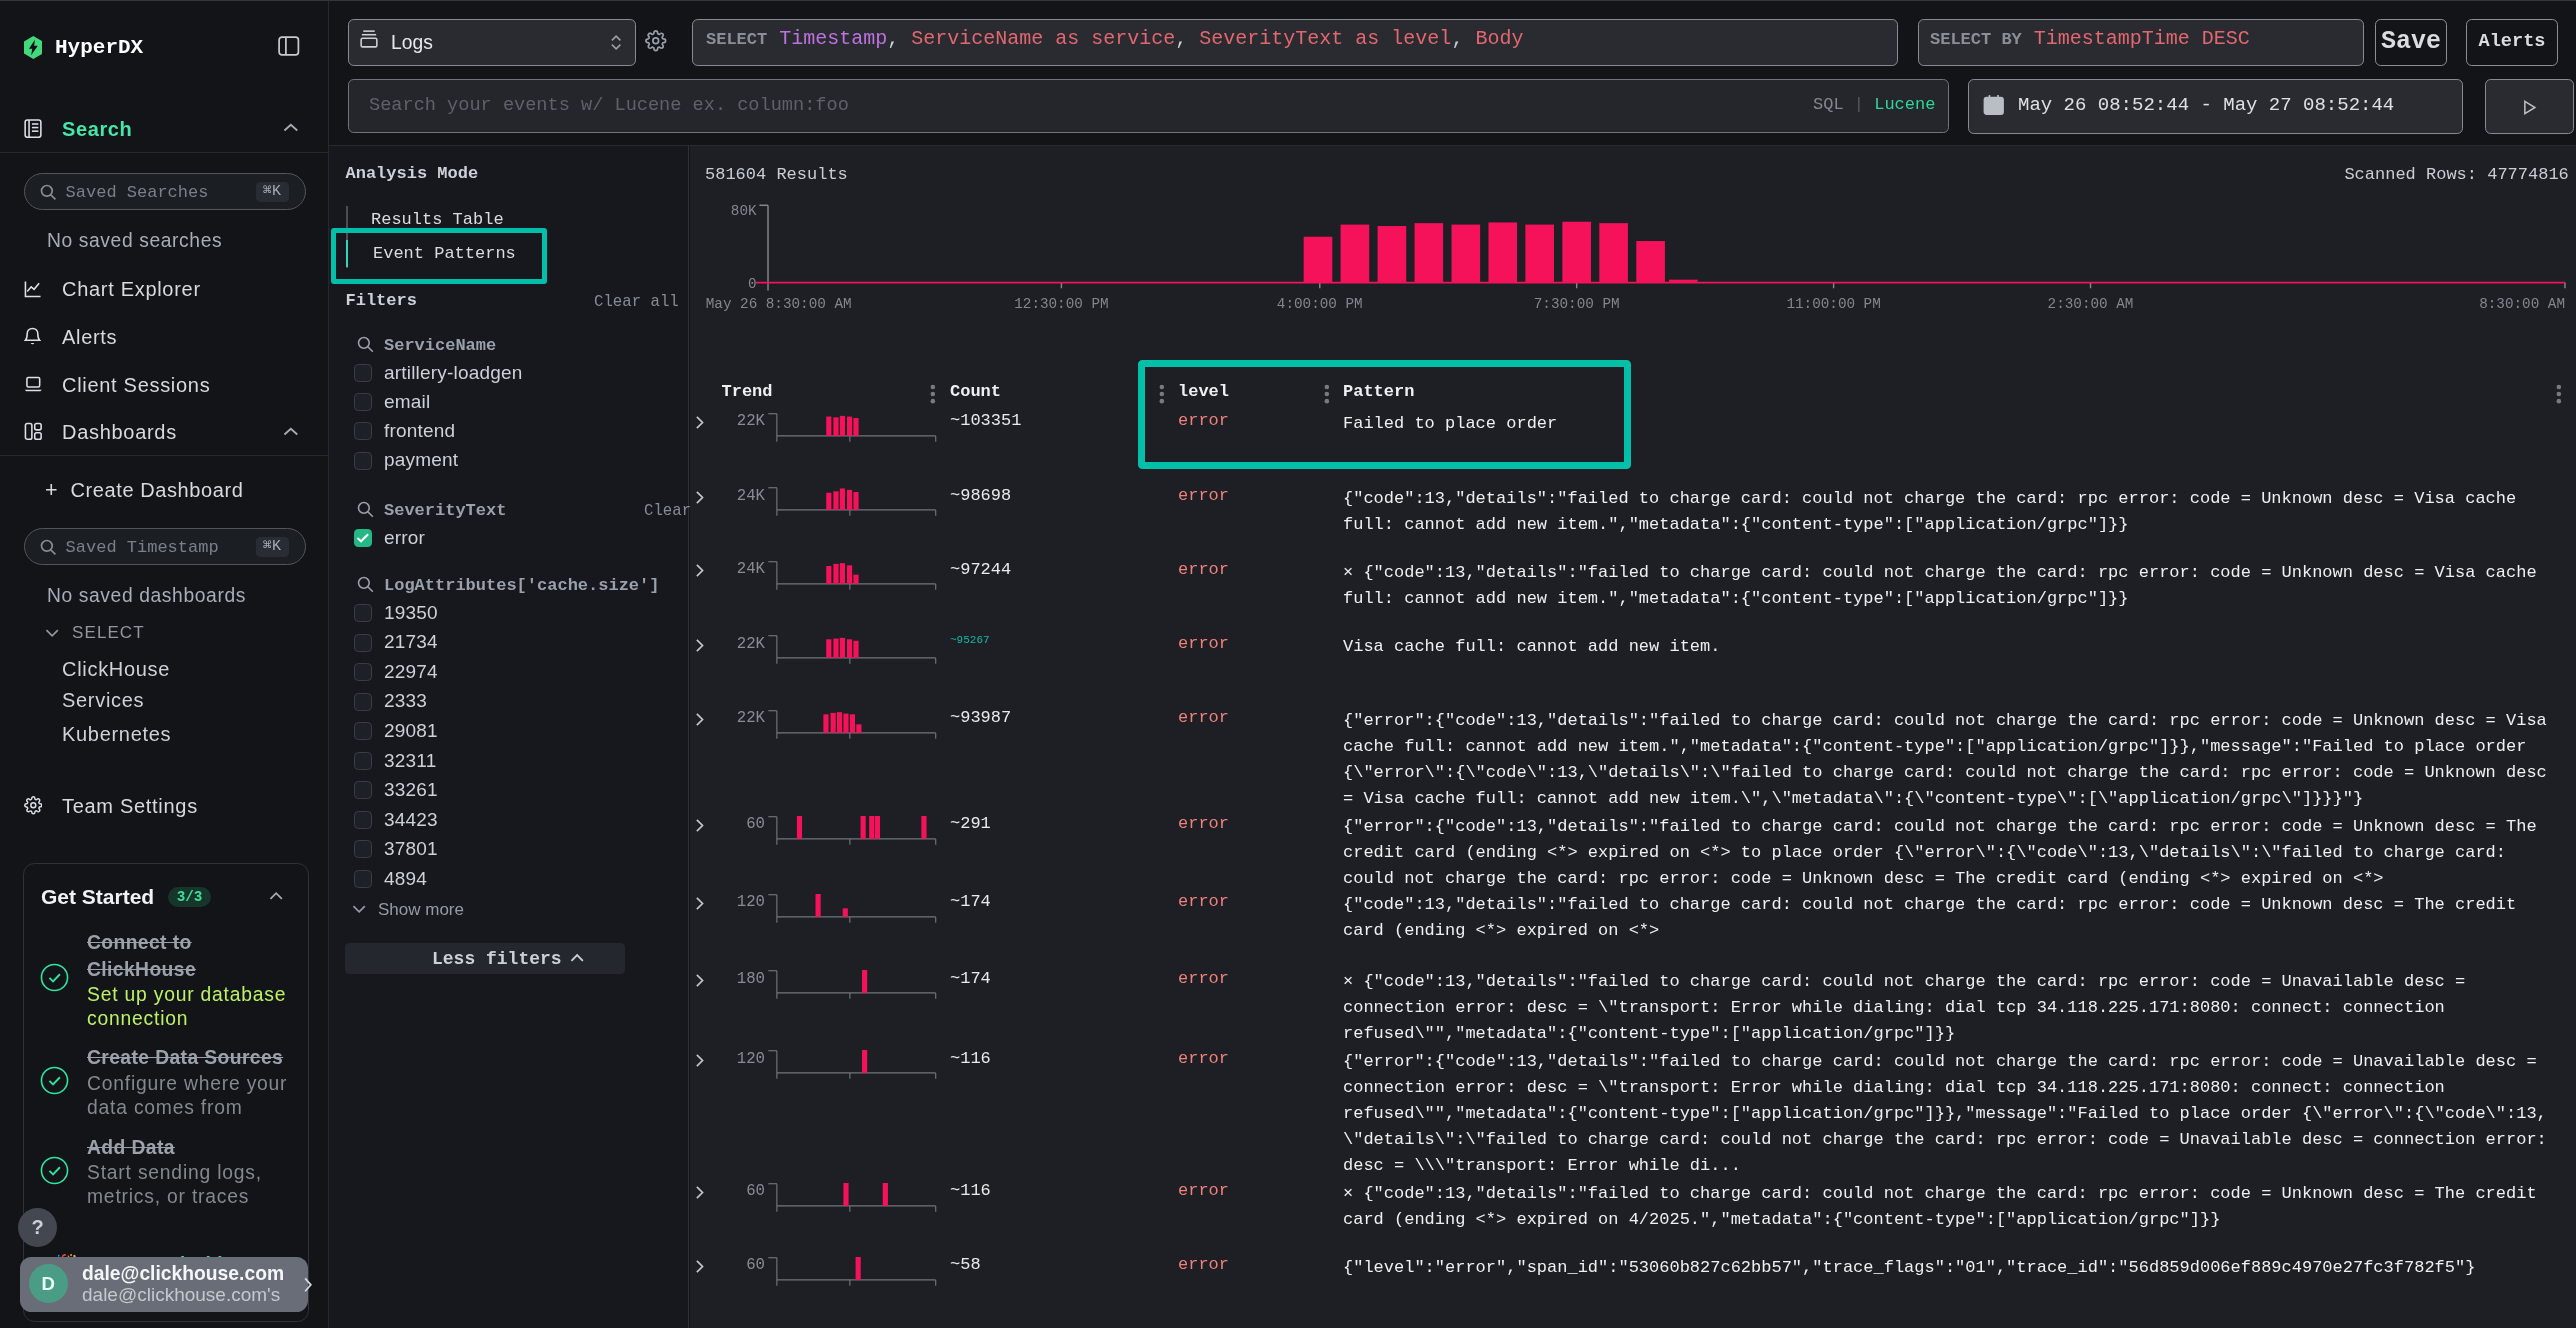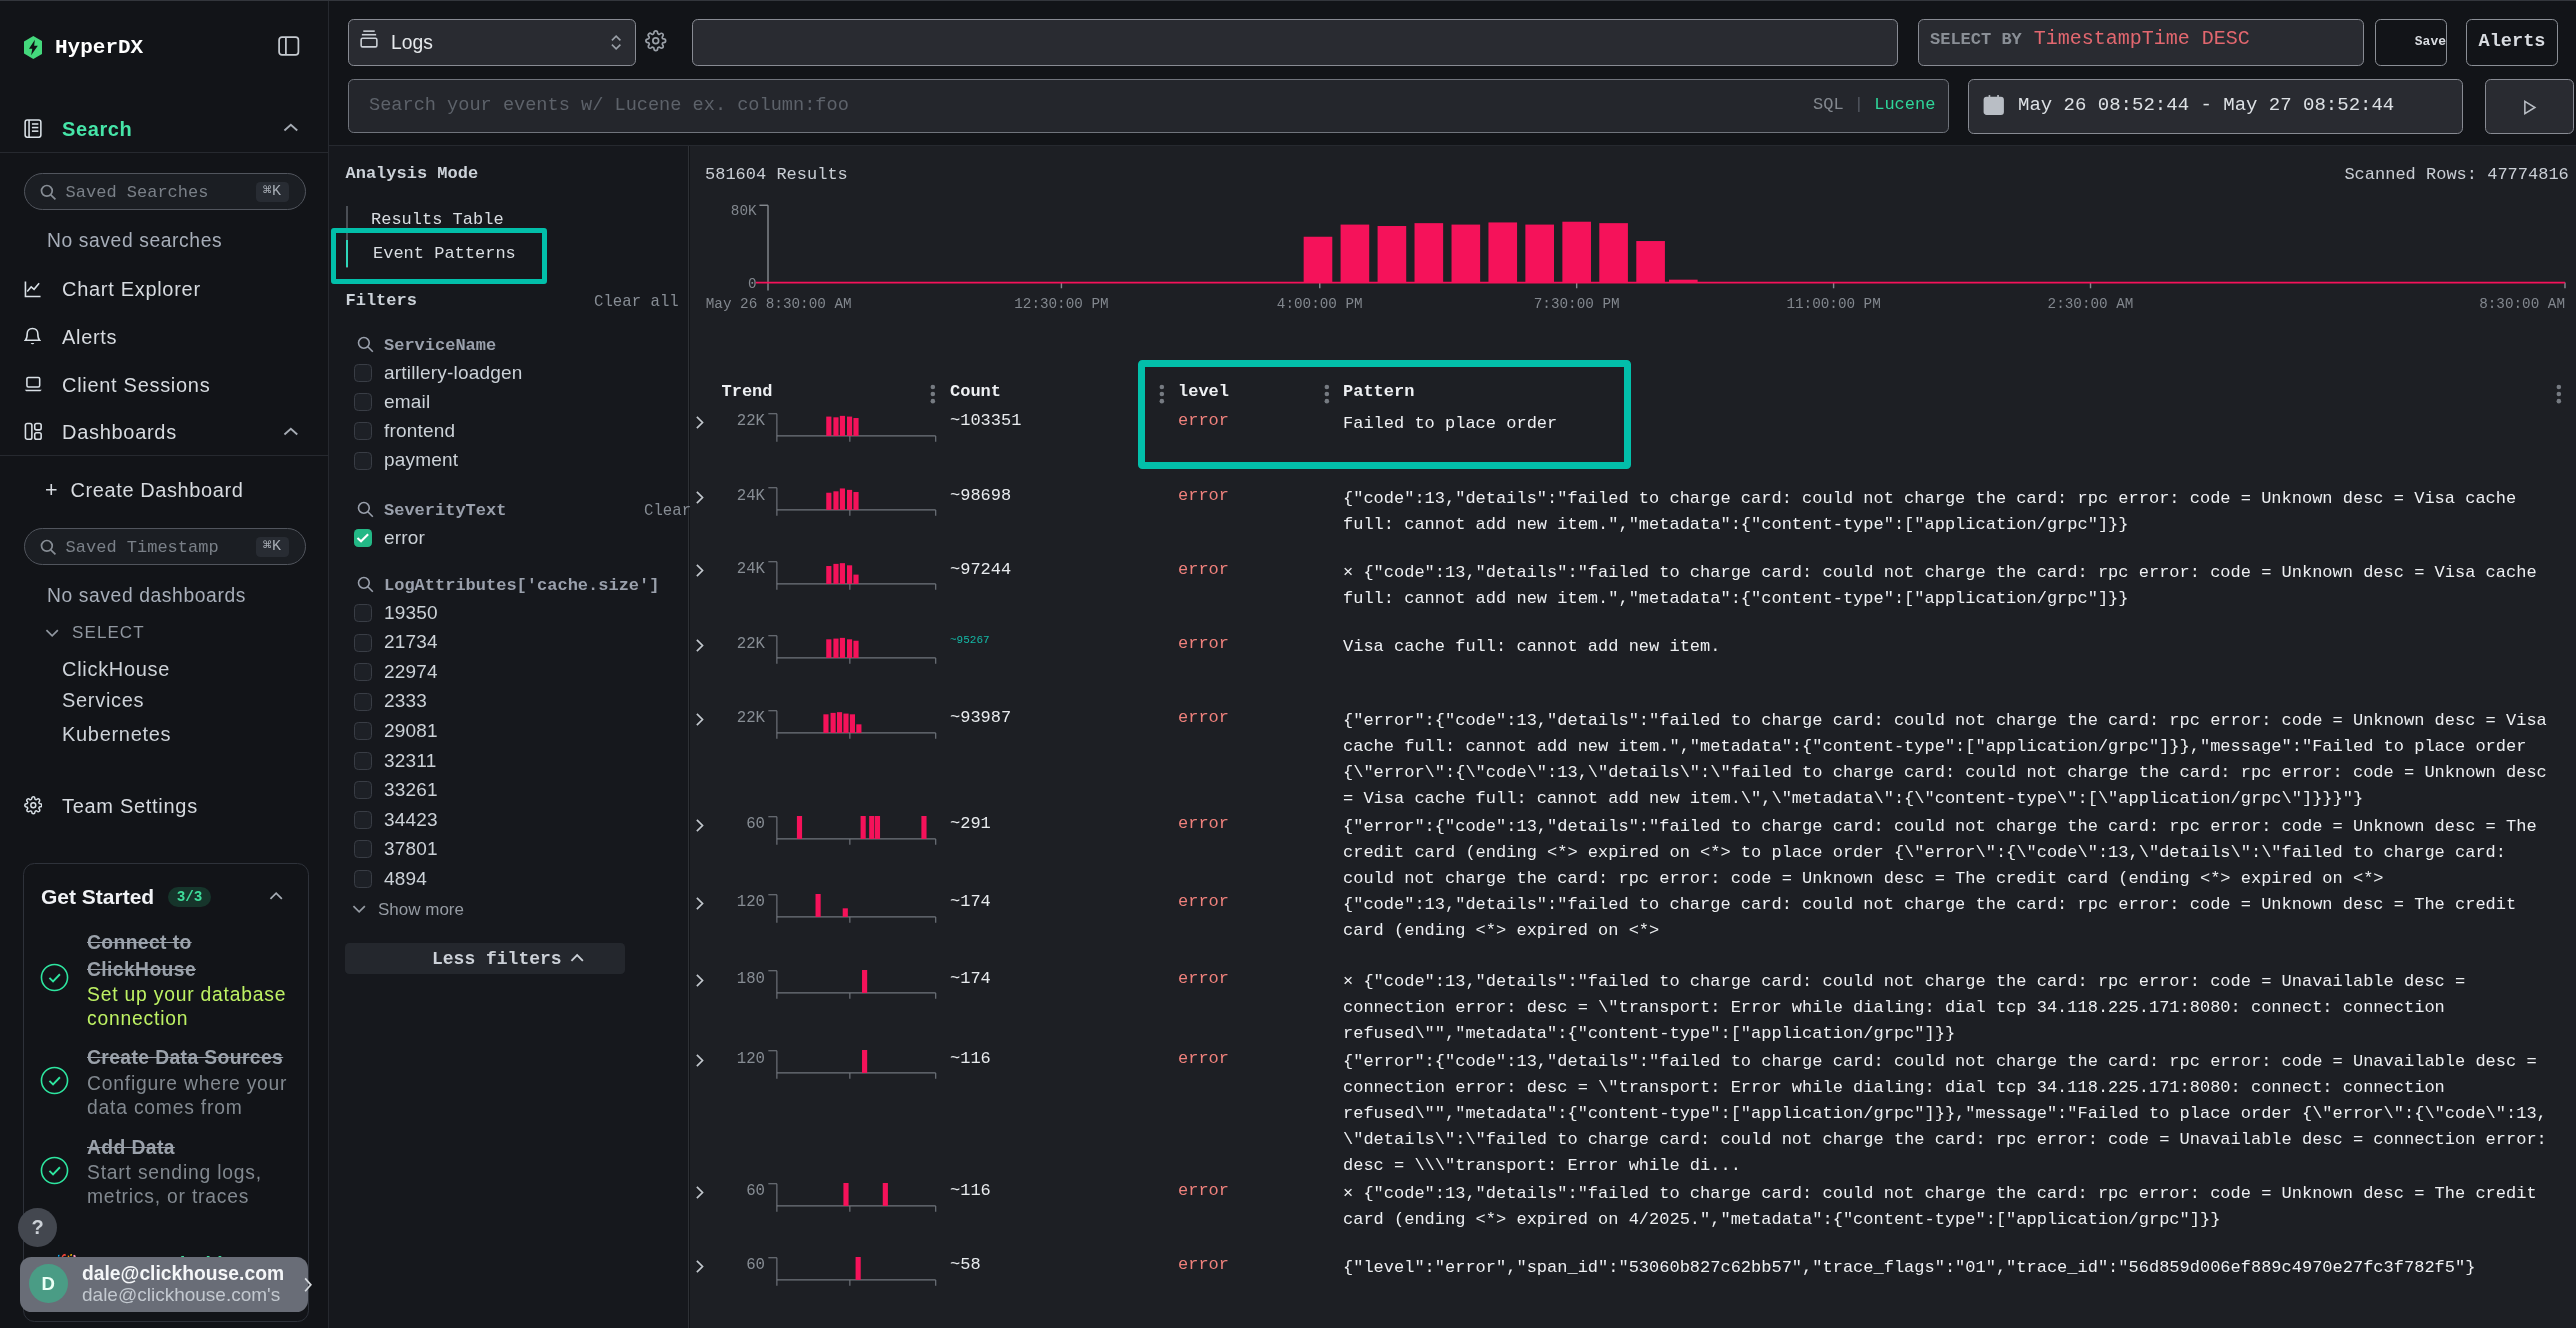--- a/index.html
+++ b/index.html
@@ -134,23 +134,24 @@
     <div class="abs" style="left:62px;top:31.5px;font-size:19.3px;color:#e6e9ec">Logs</div>
     <svg class="abs" style="left:280px;top:34px" width="14.3" height="17" viewBox="0 0 20 24" fill="none" stroke="#9aa0a8" stroke-width="2.2">
       <path d="M4 9 L10 3 L16 9"></path>
       <path d="M4 15 L10 21 L16 15"></path>
     </svg>
     <svg class="abs" style="left:316px;top:30px" width="21.5" height="21.5" viewBox="0 0 24 24" fill="none" stroke="#9aa0a8" stroke-width="1.9">
 <circle cx="12" cy="12" r="3.2"></circle>
 <path d="M19.4 15a1.65 1.65 0 0 0 .33 1.82l.06.06a2 2 0 1 1-2.83 2.83l-.06-.06a1.65 1.65 0 0 0-1.82-.33 1.65 1.65 0 0 0-1 1.51V21a2 2 0 1 1-4 0v-.09A1.65 1.65 0 0 0 9 19.4a1.65 1.65 0 0 0-1.82.33l-.06.06a2 2 0 1 1-2.83-2.83l.06-.06a1.65 1.65 0 0 0 .33-1.82 1.65 1.65 0 0 0-1.51-1H3a2 2 0 1 1 0-4h.09A1.65 1.65 0 0 0 4.6 9a1.65 1.65 0 0 0-.33-1.82l-.06-.06a2 2 0 1 1 2.83-2.83l.06.06a1.65 1.65 0 0 0 1.82.33H9a1.65 1.65 0 0 0 1-1.51V3a2 2 0 1 1 4 0v.09a1.65 1.65 0 0 0 1 1.51 1.65 1.65 0 0 0 1.82-.33l.06-.06a2 2 0 1 1 2.83 2.83l-.06.06a1.65 1.65 0 0 0-.33 1.82V9a1.65 1.65 0 0 0 1.51 1H21a2 2 0 1 1 0 4h-.09a1.65 1.65 0 0 0-1.51 1z"></path>
     </svg>
     <div class="abs box" style="left:363px;top:18.6px;width:1206px;height:47px"></div>
+    <div class="abs mono" style="left:377px;top:26.5px;font-size:20px;color:#e2676f"><span class="b" style="font-size:17px;color:#8a8f96">SELECT</span><span style="color:#bd72e0"> Timestamp</span><span style="color:#c9cdd3">,</span> ServiceName as service<span style="color:#c9cdd3">,</span> SeverityText as level<span style="color:#c9cdd3">,</span> Body</div>
     <div class="abs box" style="left:1589px;top:18.6px;width:446px;height:47px"></div>
     <div class="abs mono" style="left:1601px;top:26.5px;font-size:20px;color:#e2676f"><span class="b" style="font-size:17px;color:#8a8f96">SELECT BY</span> TimestampTime DESC</div>
-    <div class="abs mono b" style="left:2046px;top:18.6px;width:72px;height:47px;border:1.4px solid #8b8f96;border-radius:5.7px;font-size:13px;color:#d9dce1;text-align:right;line-height:44px">Save</div>
+    <div class="abs mono b" style="left:2046px;top:18.6px;width:72px;height:47px;border:1.4px solid #8b8f96;border-radius:5.7px;font-size:25px;color:#d9dce1;text-align:center;line-height:44px">Save</div>
     <div class="abs mono b" style="left:2137px;top:18.6px;width:92px;height:47px;border:1.4px solid #8b8f96;border-radius:5.7px;font-size:18.6px;color:#d9dce1;text-align:center;line-height:44px">Alerts</div>
     <div class="abs" style="left:19.3px;top:79px;width:1601px;height:54px;background:#24262c;border:1.4px solid #70747c;border-radius:5.7px"></div>
     <div class="abs mono" style="left:40px;top:95px;font-size:18.6px;color:#5d626a">Search your events w/ Lucene ex. column:foo</div>
     <div class="abs mono" style="left:1484px;top:95px;font-size:17px;color:#83888f">SQL <span style="color:#545962">|</span> <span style="color:#2ed69a">Lucene</span></div>
     <div class="abs box" style="left:1639px;top:79px;width:495px;height:55px"></div>
     <svg class="abs" style="left:1654px;top:94px" width="21.5" height="21.5" viewBox="0 0 30 30" fill="none" stroke="#b9bec5" stroke-width="2.3">
 <rect x="2" y="5" width="26" height="23" rx="3" fill="#b9bec5"></rect>
       <line x1="9" y1="1.5" x2="9" y2="8"></line>
       <line x1="21" y1="1.5" x2="21" y2="8"></line>
     </svg>

